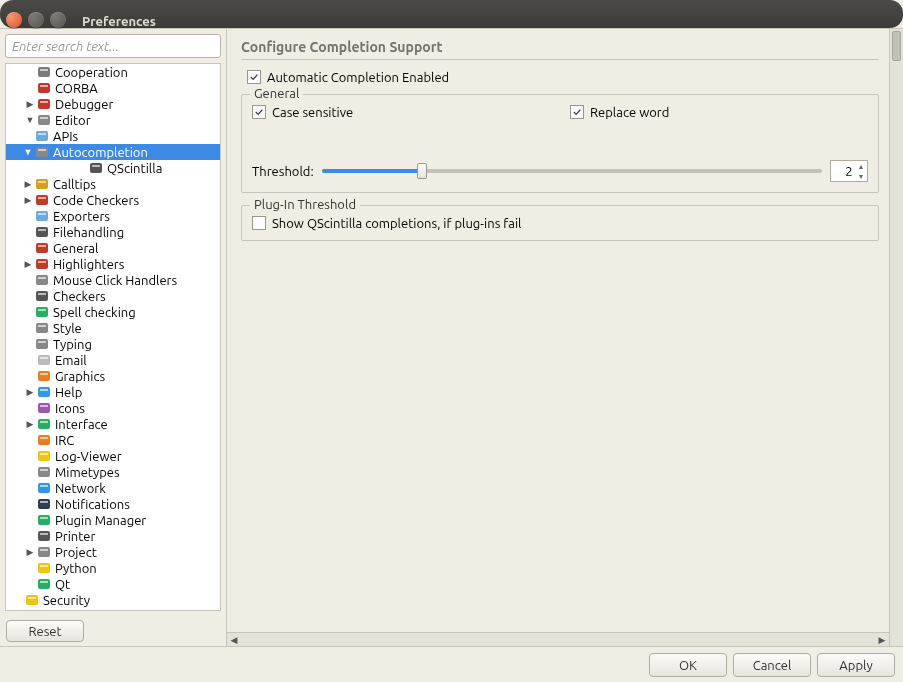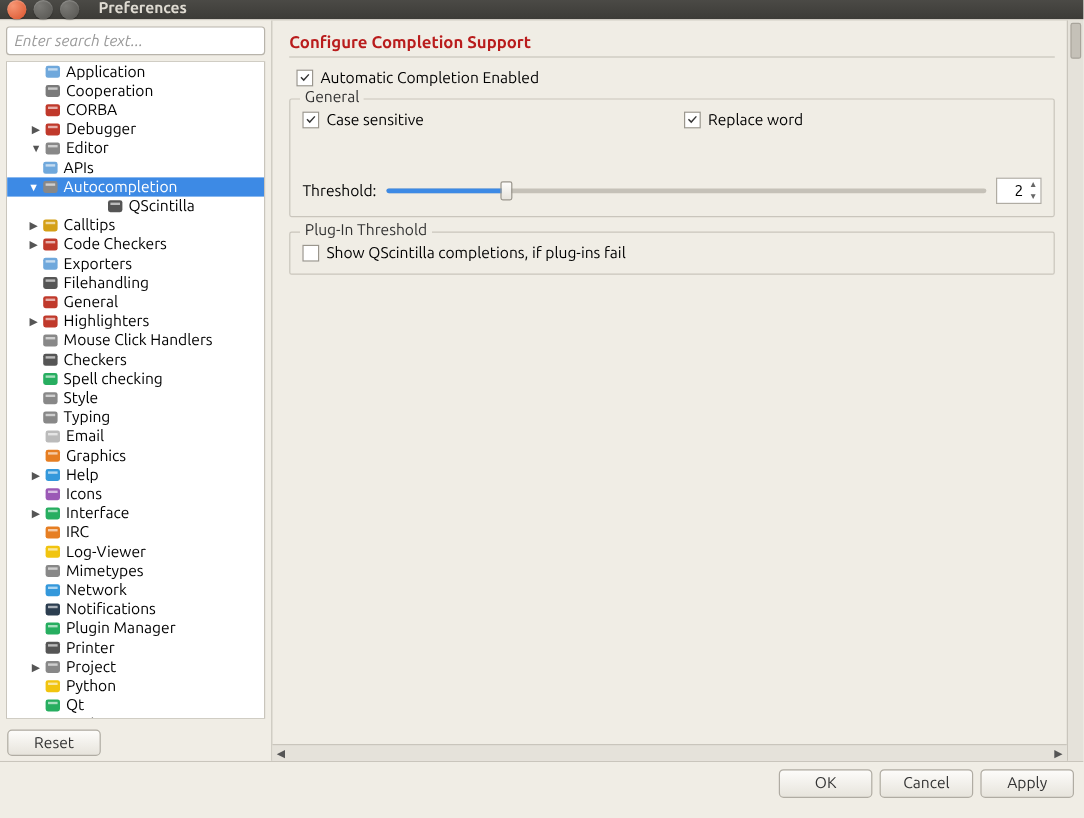--- a/index.html
+++ b/index.html
@@ -1,18 +1,18 @@
 <!DOCTYPE html>
 <html><head>
 <meta charset="utf-8">
 <style>
 * { box-sizing: border-box; margin: 0; padding: 0; font-family: "Ubuntu", "Liberation Sans", sans-serif; font-size: 13px; }
 body { background: #f0ede5; width: 903px; height: 682px; overflow: hidden; }
 
-.titlebar { height: 16px; background: linear-gradient(#4b4a46, #3c3b37); display: flex; align-items: flex-start; padding: 0 6px; color: #dfdbd2; }
+.titlebar { height: 28px; background: linear-gradient(#4b4a46, #3c3b37); display: flex; align-items: flex-end; padding: 0 6px; color: #dfdbd2; border-radius: 13px; }
 .titlebar .btn { width: 16px; height: 16px; border-radius: 50%; margin-right: 6px; box-shadow: inset 0 1px 1px rgba(255,255,255,0.2), 0 1px 1px rgba(0,0,0,0.3); }
 .titlebar .btn.close { background: radial-gradient(circle at 30% 30%, #f79674, #d9522b); }
 .titlebar .btn.min, .titlebar .btn.max { background: radial-gradient(circle at 30% 30%, #7b7a76, #555450); }
 .titlebar .title { margin-left: 10px; font-weight: bold; color: #dfdbd2; }
 
 .content { display: flex; height: 618px; background: #f0ede5; border-top: 1px solid #c9c5bc; }
 .sidebar { width: 227px; border-right: 1px solid #c9c5bc; display: flex; flex-direction: column; background: #f0ede5; }
 .search-wrap { padding: 5px; }
 .search { width: 100%; height: 24px; border: 1px solid #b8b4ab; border-radius: 3px; padding: 3px 6px; background: #fff; color: #333; }
 .search::placeholder { color: #999; font-style: italic; }
@@ -33,21 +33,21 @@
 .pbtn { background: linear-gradient(#fdfcfa, #e7e4dc); border: 1px solid #b0aca3; border-radius: 4px; padding: 3px 12px; min-width: 78px; text-align: center; cursor: default; color: #333; font-size: 13px; }
 
 .main { flex: 1; display: flex; flex-direction: column; position: relative; }
 .main-scroll { position: absolute; right: 0; top: 0; bottom: 0; width: 14px; background: #e5e2da; border-left: 1px solid #c9c5bc; }
 .main-scroll .thumb { background: #c5c1b8; border: 1px solid #a8a49b; margin: 2px; height: 30px; border-radius: 2px; }
 .main-hscroll { position: absolute; left: 0; right: 14px; bottom: 0; height: 14px; background: #e5e2da; border-top: 1px solid #c9c5bc; display: flex; }
 .main-hscroll .arrow-btn { width: 14px; display: flex; align-items: center; justify-content: center; font-size: 9px; color: #555; }
 .main-hscroll .track { flex: 1; }
 
 .main-body { padding: 10px 24px 10px 14px; }
-.heading { font-weight: bold; font-size: 14px; color: #b91c1c; padding-bottom: 4px; }
+.heading { font-weight: bold; font-size: 14px; color: #737373; padding-bottom: 4px; }
 .hr { border-bottom: 1px solid #c9c5bc; margin-bottom: 10px; }
 
 .checkbox-row { display: flex; align-items: center; margin: 6px 0 10px 6px; }
 .chk { width: 14px; height: 14px; border: 1px solid #9a968d; background: #fff; margin-right: 6px; display: inline-flex; align-items: center; justify-content: center; font-size: 11px; color: #333; font-weight: bold; }
 .chk.checked::after { content: "✓"; }
 
 .groupbox { border: 1px solid #c9c5bc; border-radius: 2px; padding: 10px; margin-bottom: 12px; position: relative; background: #f0ede5; }
 .group-title { position: absolute; top: -9px; left: 8px; background: #f0ede5; padding: 0 4px; color: #333; font-size: 13px; }
 .group-row { display: flex; align-items: center; gap: 20px; margin-bottom: 10px; }
 .group-row .cell { display: flex; align-items: center; flex: 1; }
@@ -76,30 +76,20 @@
   <div class="btn max"></div>
   <div class="title">Preferences</div>
 </div>
 
 <div class="content">
   <div class="sidebar">
     <div class="search-wrap">
       <input class="search" placeholder="Enter search text..." style="">
     </div>
     <div class="tree" id="tree">
-        <div class="tree-item indent-1">
-          <span class="arrow empty">▶</span>
-          <span class="icon">
-            <svg class="ic" viewBox="0 0 14 14">
-              <rect x="1" y="2" width="12" height="10" rx="2" fill="#6fa8dc"></rect>
-              <rect x="3" y="4" width="8" height="2" fill="rgba(255,255,255,0.6)"></rect>
-            </svg>
-          </span>
-          <span class="label">Application</span>
-        </div>
         <div class="tree-item indent-1">
           <span class="arrow empty">▶</span>
           <span class="icon">
             <svg class="ic" viewBox="0 0 14 14">
               <rect x="1" y="2" width="12" height="10" rx="2" fill="#7a7a7a"></rect>
               <rect x="3" y="4" width="8" height="2" fill="rgba(255,255,255,0.6)"></rect>
             </svg>
           </span>
           <span class="label">Cooperation</span>
         </div>

